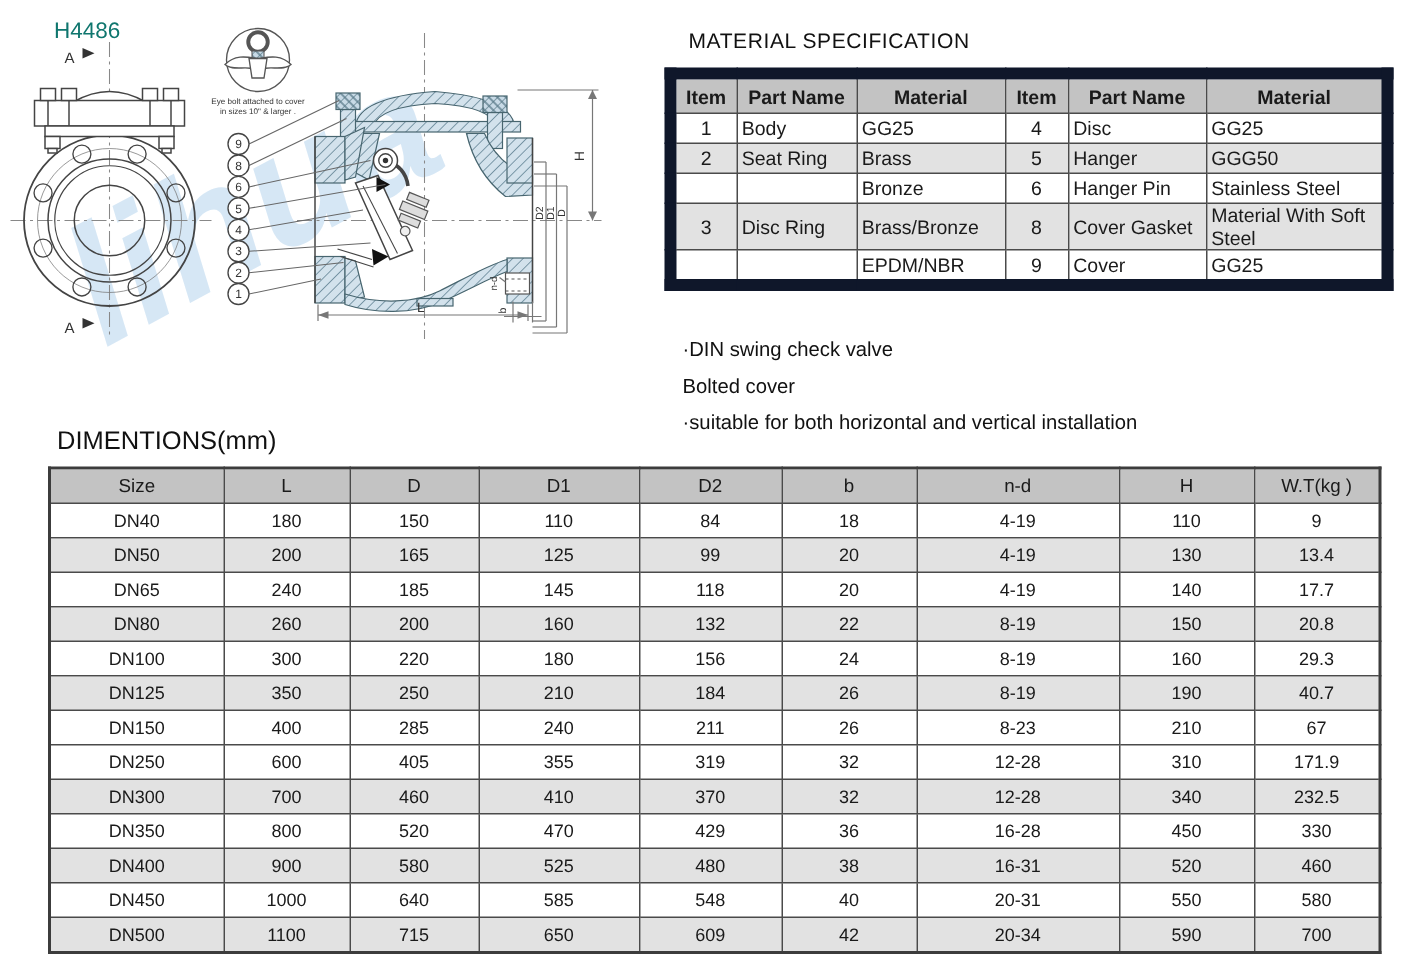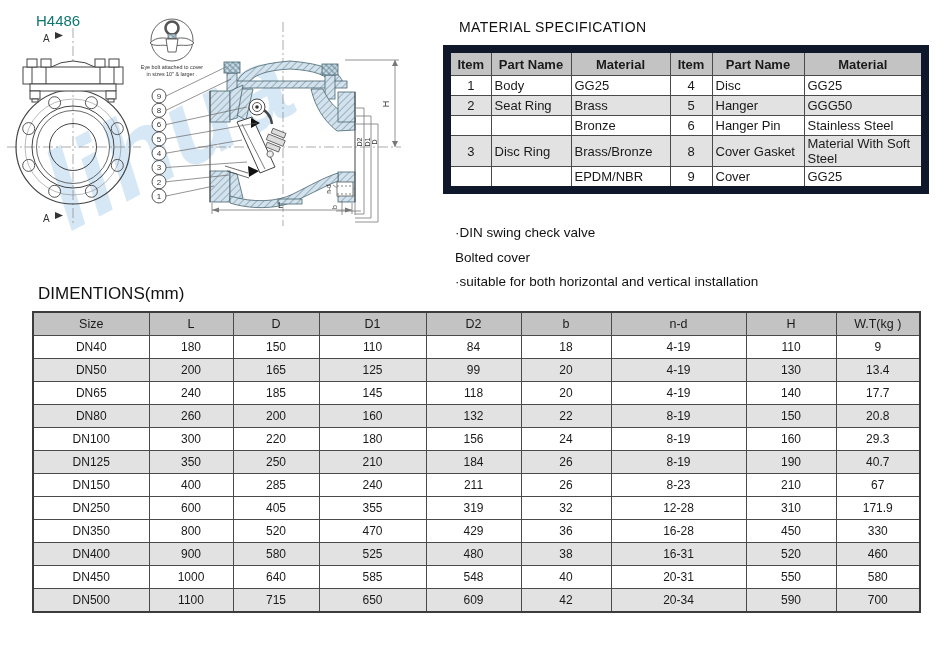--- a/index.html
+++ b/index.html
@@ -416,20 +416,31 @@
         <td>DN250</td>
         <td>600</td>
         <td>405</td>
         <td>355</td>
         <td>319</td>
         <td>32</td>
         <td>12-28</td>
         <td>310</td>
         <td>171.9</td>
       </tr>
+      <tr class="alt">
+        <td>DN300</td>
+        <td>700</td>
+        <td>460</td>
+        <td>410</td>
+        <td>370</td>
+        <td>32</td>
+        <td>12-28</td>
+        <td>340</td>
+        <td>232.5</td>
+      </tr>
       <tr>
         <td>DN350</td>
         <td>800</td>
         <td>520</td>
         <td>470</td>
         <td>429</td>
         <td>36</td>
         <td>16-28</td>
         <td>450</td>
         <td>330</td>

